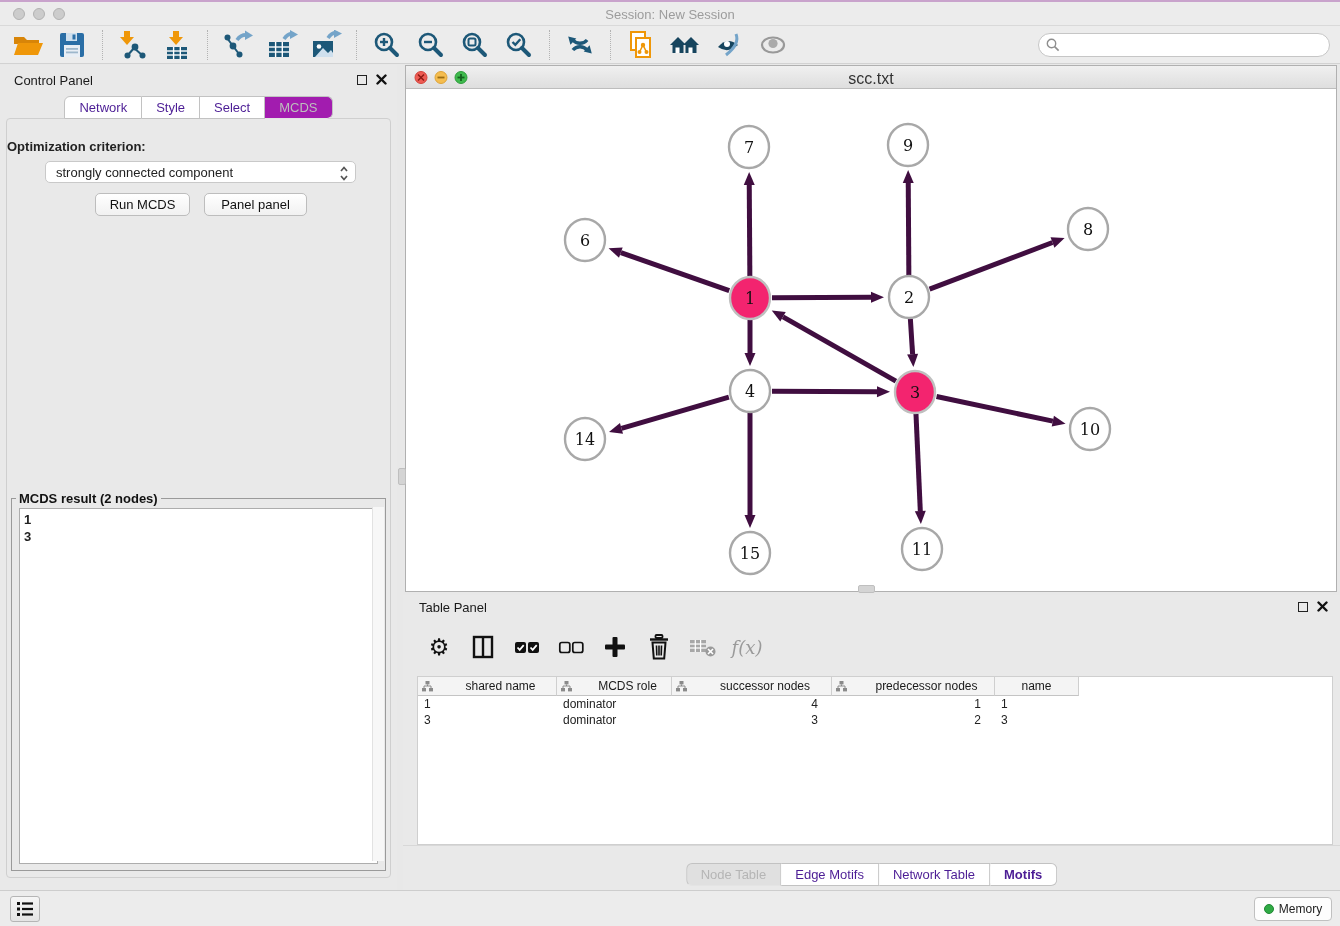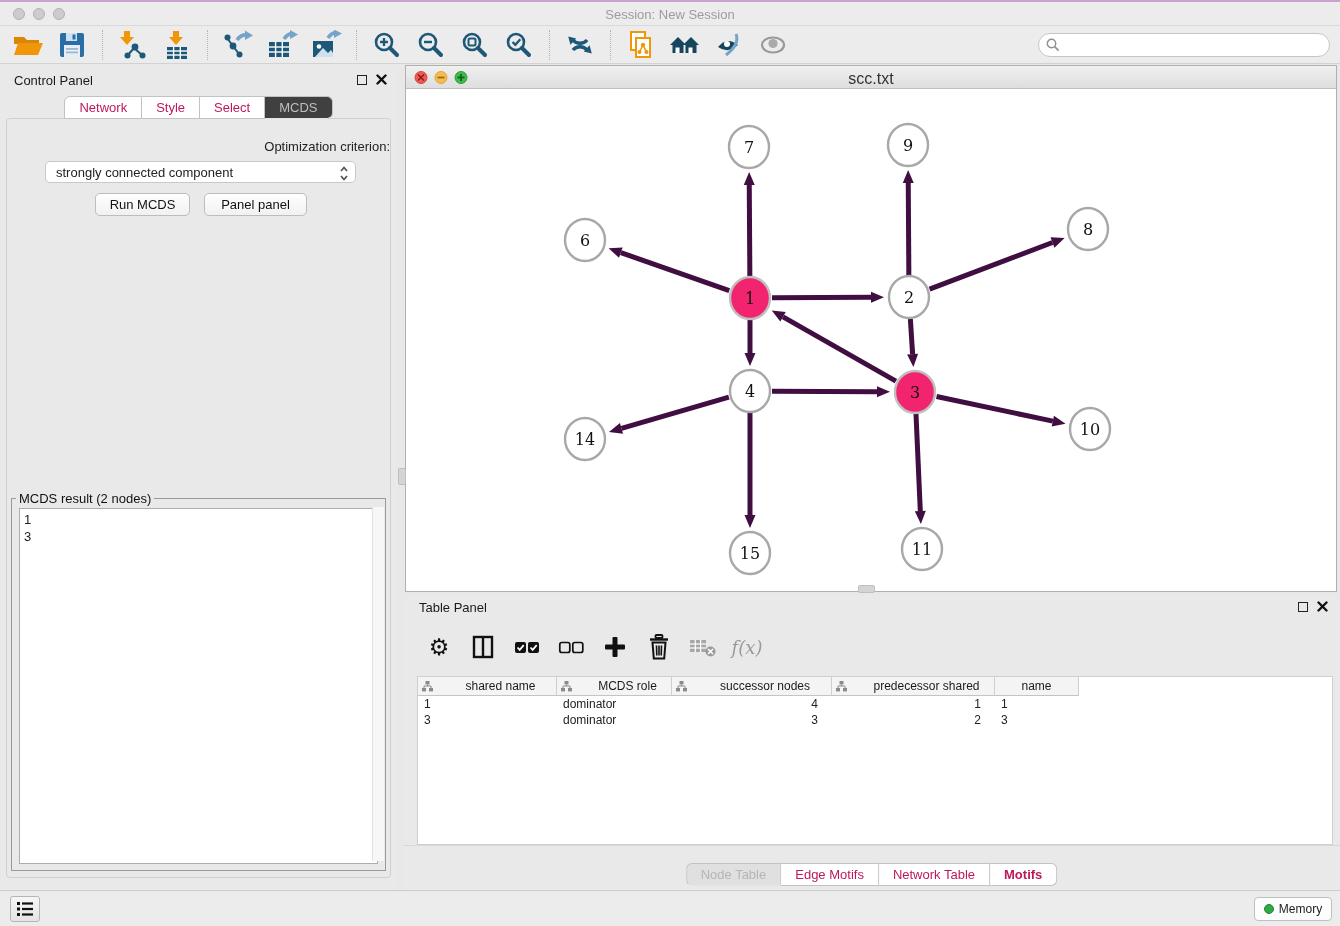--- a/index.html
+++ b/index.html
@@ -31,38 +31,38 @@
     background:#fff; padding:0 8px 0 26px; font-size:13px; outline:none; }
   #search-mag { position:absolute; left:8px; top:5px; }
 
   
   #control-panel { left:0; top:65px; width:397px; height:825px; background:#e9e9e9; }
   .panel-title { position:absolute; left:14px; top:8px; font-size:13px; color:#1a1a1a; }
   .float-ic { width:10px; height:10px; border:1.6px solid #222; display:inline-block; }
   .panel-btns { position:absolute; top:9px; display:flex; gap:9px; align-items:center; }
   #cp-tabs { position:absolute; top:31px; left:0; width:100%; display:flex; justify-content:center; z-index:2; }
   .tab { height:23px; padding:0 14px; background:#fff; border:1px solid #c2c2c2;
-    border-left:none; display:flex; align-items:center; font-size:13px; color:#be185d; }
+    border-left:none; display:flex; align-items:center; font-size:13px; color:#4c1d95; }
   .tab:first-child { border-left:1px solid #c2c2c2; border-radius:6px 0 0 0; }
   .tab:last-child  { border-radius:0 6px 6px 0; }
-  .tab.active { background:#404040; color:#bdbdbd; border-bottom-color:#e4e4e4; }
+  .tab.active { background:#a21caf; color:#bdbdbd; border-bottom-color:#e4e4e4; }
   #cp-pane { position:absolute; left:6px; top:53px; width:385px; height:760px;
     border:1px solid #cfcfcf; border-radius:4px; background:#e9e9e9; }
-  #opt-label { position:absolute; top:20px; width:100%; text-align:right; font-size:13px; }
+  #opt-label { position:absolute; top:20px; width:100%; text-align:left; font-size:13px;font-weight:bold; }
   #criterion { position:absolute; left:38px; top:42px; width:311px; height:22px; background:#fff;
     border:1px solid #c9c9c9; border-radius:5px; display:flex; align-items:center;
     padding:0 22px 0 10px; font-size:13px; }
   #criterion .stepper { position:absolute; right:6px; top:3px; }
   .btn { position:absolute; height:23px; background:linear-gradient(#ffffff,#f1f1f1);
     border:1px solid #bdbdbd; border-radius:5px; font-size:13px; display:flex;
     align-items:center; justify-content:center; color:#111; }
   #run-btn { left:88px; top:74px; width:95px; }
   #closepanel-btn { left:197px; top:74px; width:103px; }
   #mcds-fieldset { position:absolute; left:4px; top:372px; width:375px; height:380px;
-    border:1px solid #9a9a9a; background:#e9e9e9; }
+    border:1px solid #9a9a9a; background:#e9e9e9;font-weight:bold; }
   #mcds-fieldset legend { font-size:13px; color:#111; padding:0 3px; margin-left:4px; }
   #mcds-text { position:absolute; left:7px; top:2px; width:359px; height:356px; background:#fff;
     border:1px solid #adadad; font-size:13px; line-height:17px; padding:2px 4px; white-space:pre; }
   #mcds-scroll { position:absolute; right:1px; top:1px; width:12px; height:354px;
     background:#f7f7f7; border-left:1px solid #e2e2e2; }
 
   
   #network-window { left:405px; top:65px; width:932px; height:527px; background:#fff;
     border:1px solid #b0b0b0; }
   #net-titlebar { position:absolute; left:0; top:0; width:100%; height:23px;
@@ -495,21 +495,21 @@
         </svg>
         <span class="hlabel">successor nodes</span>
       </div>
       <div class="th" style="width:163px">
         <svg width="11" height="11" viewBox="0 0 11 11">
           <rect x="3.5" y="0" width="4" height="3.4" fill="#8a8a8a"></rect>
           <rect x="0" y="7" width="4" height="3.4" fill="#8a8a8a"></rect>
           <rect x="7" y="7" width="4" height="3.4" fill="#8a8a8a"></rect>
           <path d="M5.5 3.4 V5 M2 7 V5 H9 V7" fill="none" stroke="#8a8a8a" stroke-width="1"></path>
         </svg>
-        <span class="hlabel">predecessor shared</span>
+        <span class="hlabel">predecessor nodes</span>
       </div>
       <div class="th" style="width:84px">
         <span class="hlabel">name</span>
       </div>
     </div>
     <div class="tr">
       <div class="td" style="width:139px">1</div>
       <div class="td" style="width:115px">dominator</div>
       <div class="td ra" style="width:160px">4</div>
       <div class="td ra" style="width:163px">1</div>

